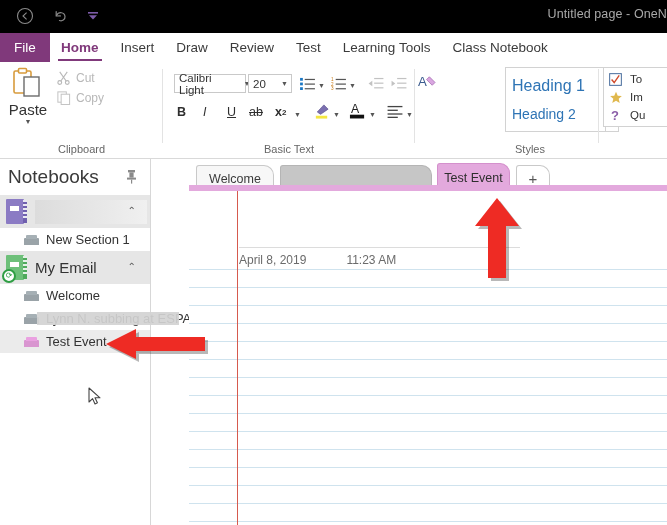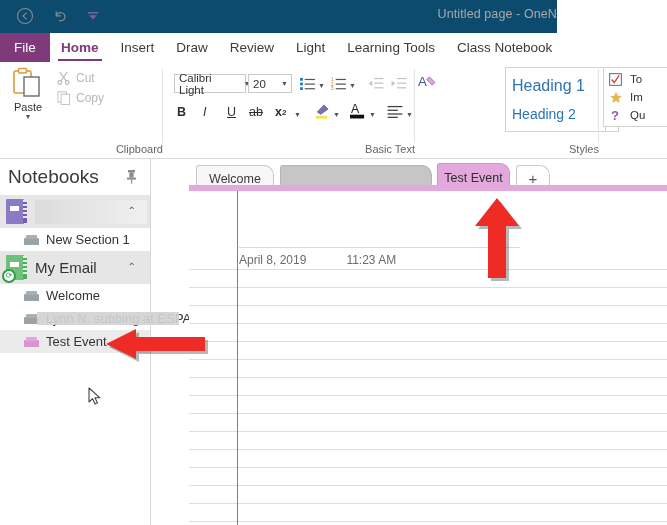--- a/index.html
+++ b/index.html
@@ -6,22 +6,22 @@
   html, body {
     width: 667px; height: 525px;
     font-family: "Liberation Sans", sans-serif;
     background: #ffffff;
     overflow: hidden;
   }
   #app { position: relative; width: 667px; height: 525px; }
 
   
   .titlebar {
-    position: absolute; left: 0; top: 0; width: 557px; height: 33px;
-    background: #0c4a6e;
+    position: absolute; left: 0; top: 0; width: 667px; height: 33px;
+    background: #000000;
   }
   .qat { position: absolute; left: 12px; top: 3px; display: flex; align-items: center; gap: 10px; }
   .qat-btn { width: 26px; height: 26px; display: flex; align-items: center; justify-content: center; color: #7a7a7a; }
   .qat-btn svg { display: block; }
   .qat-caret { width: 18px; height: 26px; display: flex; align-items: center; justify-content: center; color: #7c5ba8; font-size: 9px; }
   .title-text {
     position: absolute; right: 0; top: 7px;
     font-size: 12.5px; color: #a9a9a9; white-space: nowrap;
     letter-spacing: .1px;
   }
@@ -48,32 +48,32 @@
   }
 
   
   .ribbon {
     position: absolute; left: 0; top: 62px; width: 667px; height: 97px;
     background: #ffffff; border-bottom: 1px solid #d9d9d9;
   }
   .rgroup { position: absolute; top: 0; height: 97px; }
   .rgroup-label {
     position: absolute; bottom: 4px; left: 0; width: 100%;
-    text-align: right; font-size: 11px; color: #666666;
+    text-align: center; font-size: 11px; color: #666666;
   }
   .rgroup-sep {
     position: absolute; top: 7px; height: 74px; width: 1px; background: #e3e3e3;
   }
 
   
   .paste-btn {
     position: absolute; left: 6px; top: 4px; width: 44px;
     display: flex; flex-direction: column; align-items: center;
   }
-  .paste-lbl { font-size: 11px; color: #333; margin-top: 1px; }
+  .paste-lbl { font-size: 15px; color: #333; margin-top: 1px; }
   .paste-caret { font-size: 7px; color: #555; line-height: 8px; }
   .cb-item {
     position: absolute; display: flex; align-items: center; gap: 5px;
     font-size: 12px; color: #b8b8b8; white-space: nowrap;
   }
   .cb-item.enabled { color: #333333; }
 
   
   .fontbox {
     position: absolute; border: 1px solid #c9c9c9; background: #fff; height: 19px;
@@ -229,21 +229,21 @@
     </div>
     <div class="title-text">Untitled page  -  OneN</div>
   </div>
 
   <div class="ribbon-tabs">
     <div class="file-tab">File</div>
     <div class="rtab active">Home</div>
     <div class="rtab">Insert</div>
     <div class="rtab">Draw</div>
     <div class="rtab">Review</div>
-    <div class="rtab">Light</div>
+    <div class="rtab">Test</div>
     <div class="rtab">Learning Tools</div>
     <div class="rtab">Class Notebook</div>
   </div>
 
   <div class="ribbon">
 
     <div class="rgroup" style="left:0; width:163px;">
       <div class="paste-btn">
         <svg width="34" height="34" viewBox="0 0 34 34">
           <rect x="3" y="5" width="17" height="22" rx="1.5" fill="#fff" stroke="#d79b3c" stroke-width="1.6"></rect>

